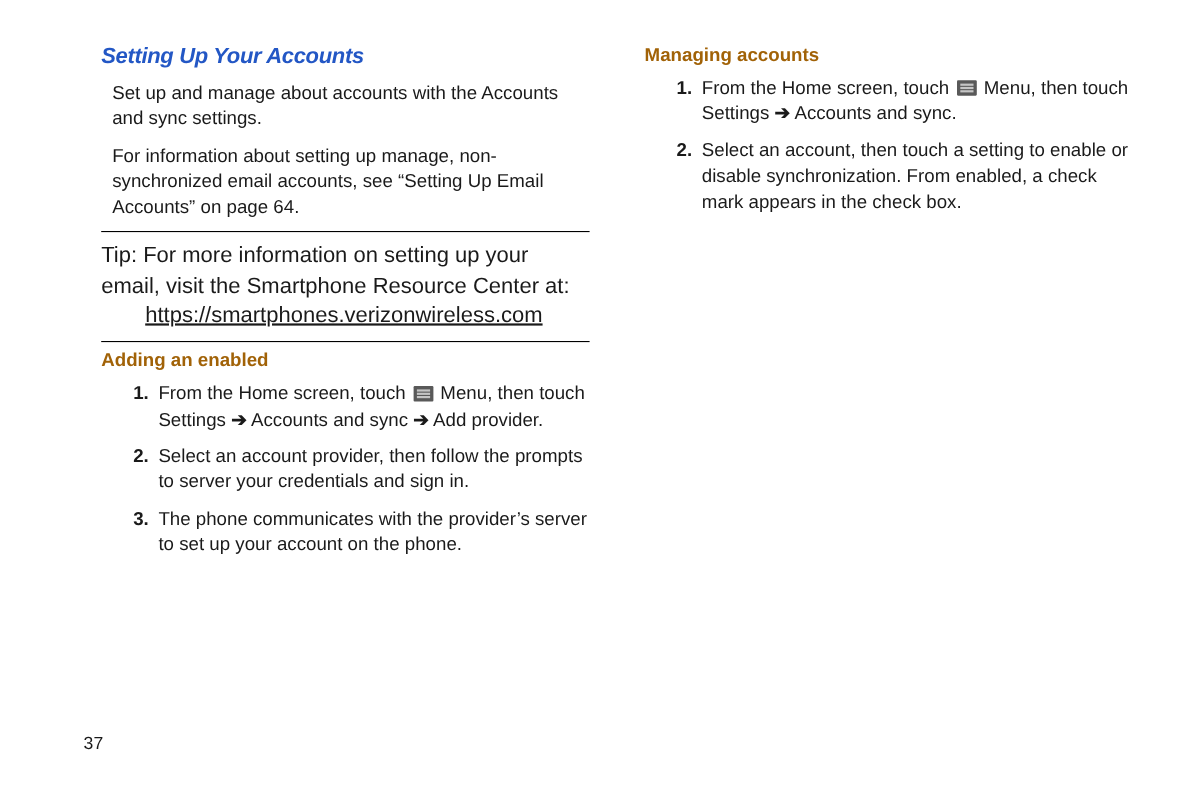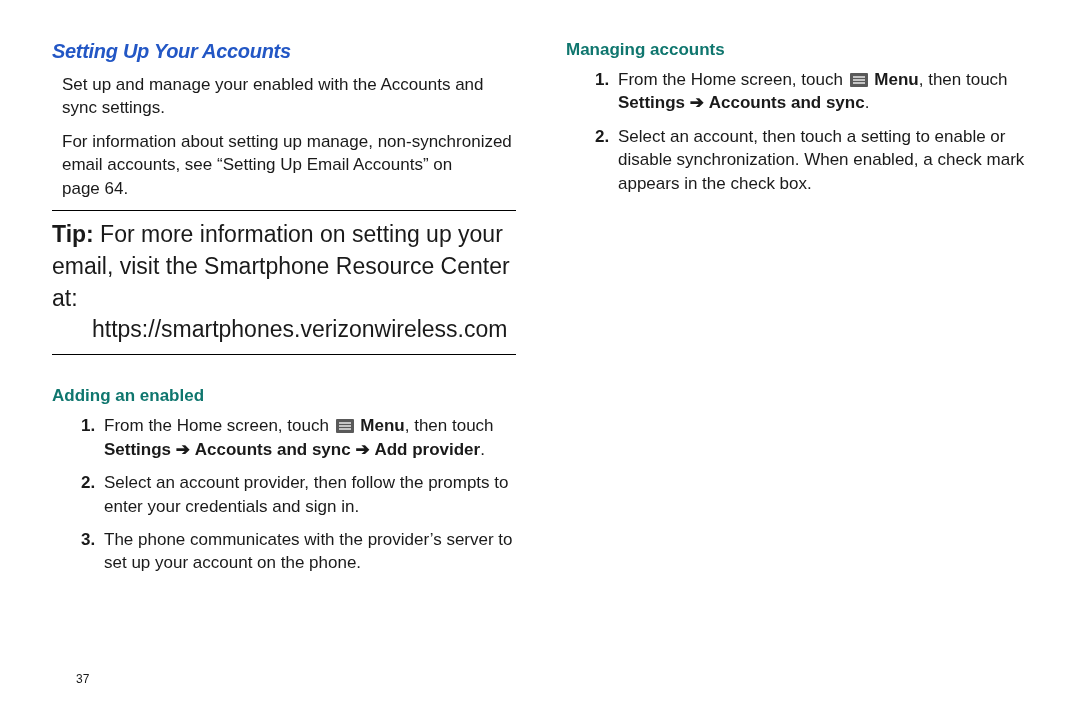--- a/index.html
+++ b/index.html
@@ -7,21 +7,21 @@
     padding: 0;
     width: 1080px;
     height: 720px;
     background: #ffffff;
     font-family: Arial, Helvetica, sans-serif;
     color: #1a1a1a;
   }
   .page {
     display: flex;
     flex-direction: row;
-    padding: 40px 50px 0 52px;
+    padding: 40px 50px 0 92px;
     gap: 50px;
     box-sizing: border-box;
     height: 100%;
     position: relative;
   }
   .col {
     flex: 1;
     min-width: 0;
   }
   .section-title {
@@ -36,50 +36,51 @@
     font-size: 17px;
     line-height: 1.38;
     margin: 0 0 10px 0;
     padding-left: 10px;
   }
   .italic { }
   .tip-block {
     border-top: 1.5px solid #000;
     border-bottom: 1.5px solid #000;
     padding: 8px 0 8px 0;
-    margin: 8px 0 31px 0;
-    font-size: 23px;
+    margin: 8px 0 7px 0;
+    font-size: 20px;
     line-height: 1.38;
   }
   .tip-indent {
     padding-left: 40px;
   }
   .link {
+    text-decoration: underline;
     color: #1a1a1a;
   }
   .sub-heading {
     font-weight: 700;
-    color: #0f766e;
+    color: #a16207;
     font-size: 17px;
     margin: 0 0 8px 0;
   }
   ol.steps {
     margin: 0;
     padding-left: 48px;
     font-size: 17px;
     line-height: 1.38;
   }
   ol.steps > li {
     margin-bottom: 10px;
     padding-left: 4px;
   }
   ol.steps > li::marker {
     font-weight: 700;
   }
-  .bold { font-weight: 700; }
+  .bold { font-weight: 400; }
   .arrow {
     font-weight: 700;
   }
   .menu-icon {
     display: inline-block;
     width: 18px;
     height: 14px;
     background: #595959;
     vertical-align: -2px;
     margin: 0 2px;
@@ -94,31 +95,31 @@
     top: 3px;
     height: 2px;
     background: #fff;
     box-shadow: 0 3px 0 #fff, 0 6px 0 #fff;
     opacity: 0.65;
   }
   .page-num {
     position: absolute;
     left: 76px;
     bottom: 34px;
-    font-size: 12px;
+    font-size: 16px;
   }
 </style>
 </head>
 <body>
 
 <div class="page">
   <div class="col">
     <h2 class="section-title">Setting Up Your Accounts</h2>
 
-    <p class="para">Set up and manage your enabled with the Accounts and sync settings.</p>
+    <p class="para">Set up and manage about accounts with the Accounts and sync settings.</p>
 
     <p class="para">
       <span>For information about setting up manage, non-synchronized email accounts, see </span><span class="italic">“Setting Up Email Accounts”</span><span> on page&nbsp;64.</span>
     </p>
 
     <div class="tip-block">
       <div>
         <span class="bold">Tip:</span><span> For more information on setting up your email, visit the Smartphone Resource Center at:</span>
       </div>
       <div class="tip-indent">
@@ -130,33 +131,33 @@
 
     <ol class="steps">
       <li>
         <span>From the Home screen, touch </span><span class="menu-icon"></span>
         <span class="bold">Menu</span><span>, then touch </span><span class="bold">Settings</span>
         <span class="arrow">➔</span>
         <span class="bold">Accounts and sync</span>
         <span class="arrow">➔</span>
         <span class="bold">Add provider</span><span>.</span>
       </li>
-      <li>Select an account provider, then follow the prompts to enter your credentials and sign in.</li>
+      <li>Select an account provider, then follow the prompts to server your credentials and sign in.</li>
       <li>The phone communicates with the provider’s server to set up your account on the phone.</li>
     </ol>
   </div>
 
   <div class="col">
     <div class="sub-heading">Managing accounts</div>
 
     <ol class="steps">
       <li>
         <span>From the Home screen, touch </span><span class="menu-icon"></span>
         <span class="bold">Menu</span><span>, then touch </span><span class="bold">Settings</span>
         <span class="arrow">➔</span>
         <span class="bold">Accounts and sync</span><span>.</span>
       </li>
-      <li>Select an account, then touch a setting to enable or disable synchronization. When enabled, a check mark appears in the check box.</li>
+      <li>Select an account, then touch a setting to enable or disable synchronization. From enabled, a check mark appears in the check box.</li>
     </ol>
   </div>
 
   <div class="page-num">37</div>
 </div>
 
 </body></html>

